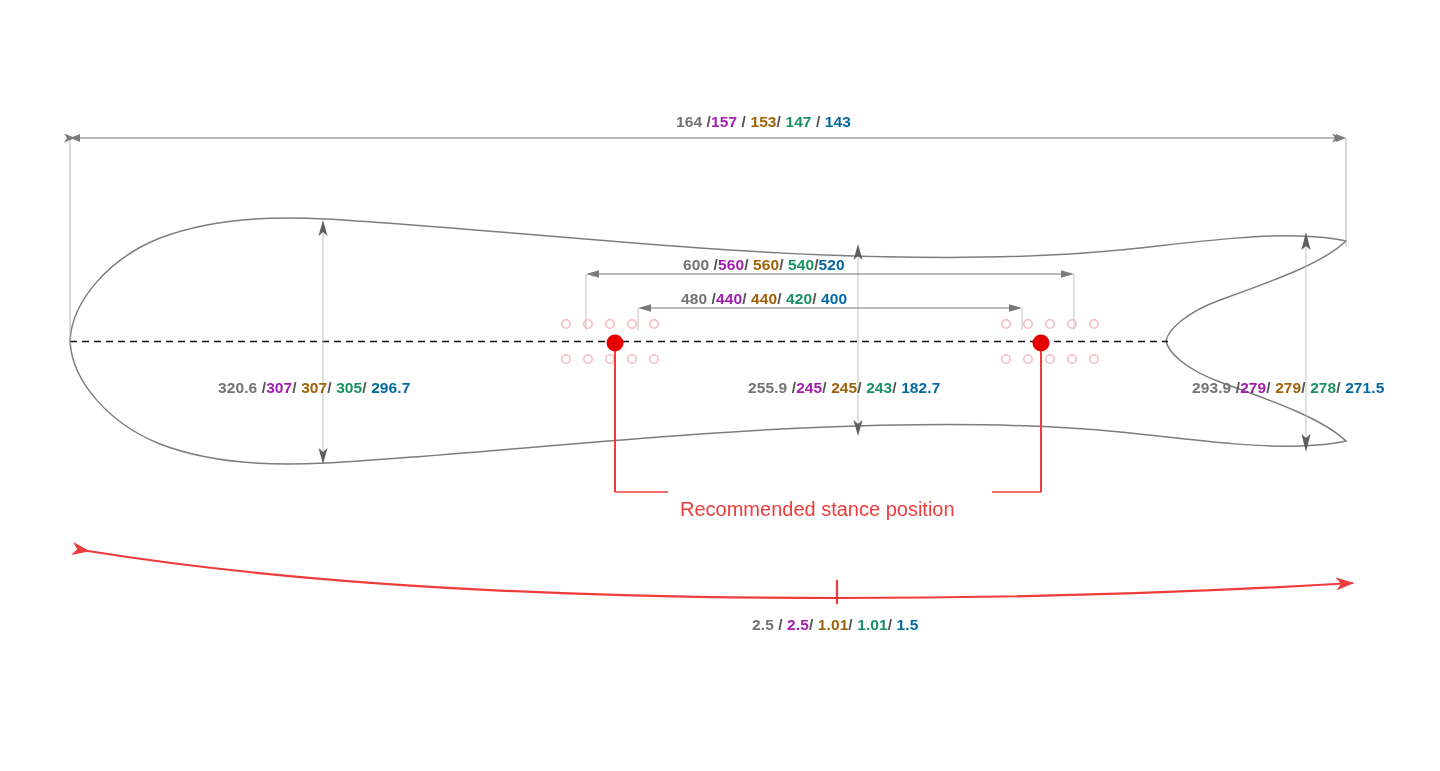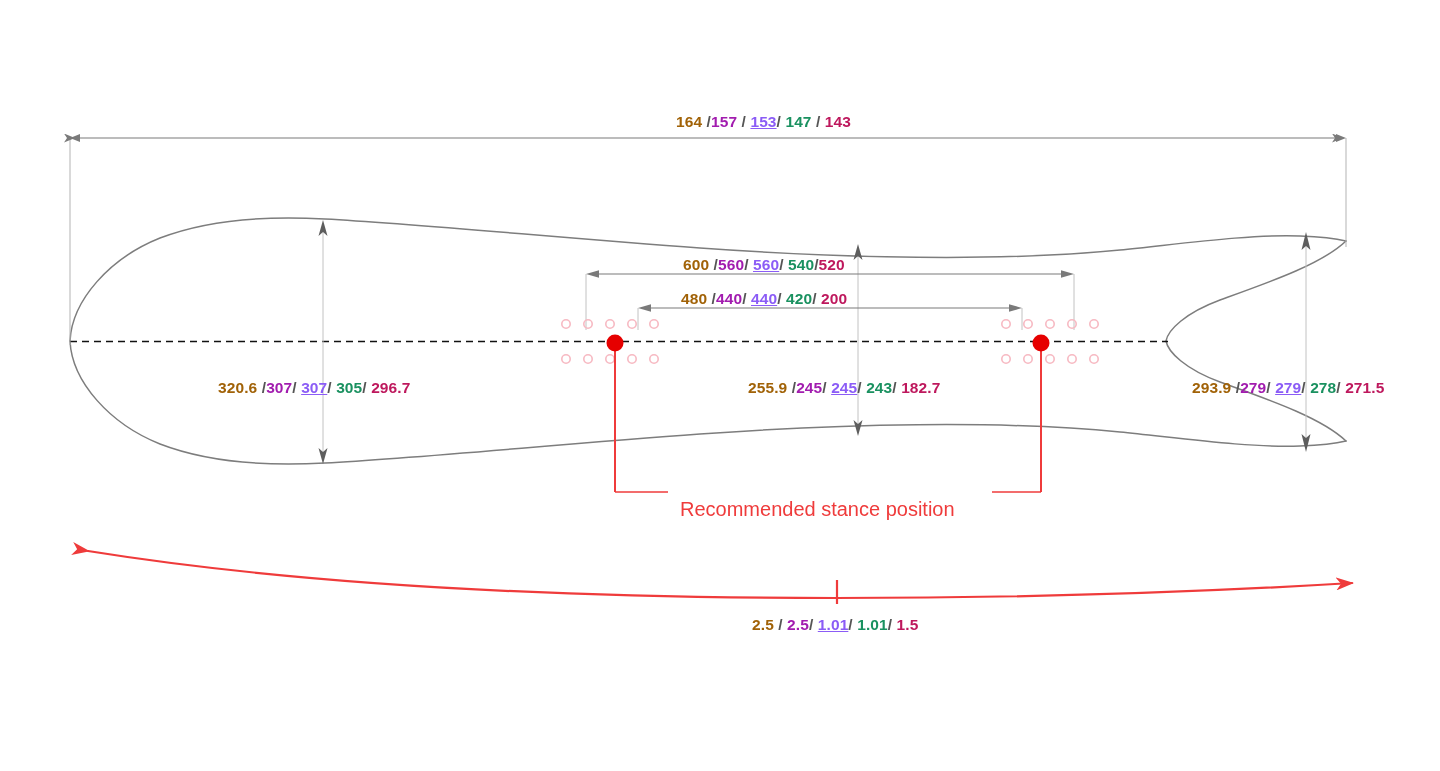--- a/index.html
+++ b/index.html
@@ -16,25 +16,25 @@
     position:absolute;
     white-space:nowrap;
     font-weight:bold;
     font-size:15.5px;
     letter-spacing:.1px;
     line-height:1;
     user-select:none;
   }
   .dim-label .v{font-weight:bold;}
   .dim-label .sep{color:#555;font-weight:bold;}
-  .v.c0{color:#a16207;}
+  .v.c0{color:#737373;}
   .v.c1{color:#a21caf;}
-  .v.c2{color:#8b5cf6;text-decoration:underline;}
+  .v.c2{color:#a16207;}
   .v.c3{color:#1a9160;}
-  .v.c4{color:#be185d;}
+  .v.c4{color:#0369a1;}
 
   .label-164{left:676px;top:114px;}
   .label-600{left:683px;top:257px;}
   .label-480{left:681px;top:291px;}
   .label-nose{left:218px;top:380px;text-align:right;}
   .label-waist{left:748px;top:380px;}
   .label-tail{left:1192px;top:380px;}
   .label-camber{left:752px;top:617px;}
 
   .stance-text{
@@ -182,21 +182,21 @@
 
   <div class="dim-label label-164">
     <span class="v c0">164</span><span class="sep">&nbsp;/</span><span class="v c1">157</span><span class="sep">&nbsp;/&nbsp;</span><span class="v c2">153</span><span class="sep">/&nbsp;</span><span class="v c3">147</span><span class="sep">&nbsp;/&nbsp;</span><span class="v c4">143</span>
   </div>
 
   <div class="dim-label label-600">
     <span class="v c0">600</span><span class="sep">&nbsp;/</span><span class="v c1">560</span><span class="sep">/&nbsp;</span><span class="v c2">560</span><span class="sep">/&nbsp;</span><span class="v c3">540</span><span class="sep">/</span><span class="v c4">520</span>
   </div>
 
   <div class="dim-label label-480">
-    <span class="v c0">480</span><span class="sep">&nbsp;/</span><span class="v c1">440</span><span class="sep">/&nbsp;</span><span class="v c2">440</span><span class="sep">/&nbsp;</span><span class="v c3">420</span><span class="sep">/&nbsp;</span><span class="v c4">200</span>
+    <span class="v c0">480</span><span class="sep">&nbsp;/</span><span class="v c1">440</span><span class="sep">/&nbsp;</span><span class="v c2">440</span><span class="sep">/&nbsp;</span><span class="v c3">420</span><span class="sep">/&nbsp;</span><span class="v c4">400</span>
   </div>
 
   <div class="dim-label label-nose">
     <span class="v c0">320.6</span><span class="sep">&nbsp;/</span><span class="v c1">307</span><span class="sep">/&nbsp;</span><span class="v c2">307</span><span class="sep">/&nbsp;</span><span class="v c3">305</span><span class="sep">/&nbsp;</span><span class="v c4">296.7</span>
   </div>
 
   <div class="dim-label label-waist">
     <span class="v c0">255.9</span><span class="sep">&nbsp;/</span><span class="v c1">245</span><span class="sep">/&nbsp;</span><span class="v c2">245</span><span class="sep">/&nbsp;</span><span class="v c3">243</span><span class="sep">/&nbsp;</span><span class="v c4">182.7</span>
   </div>
 

